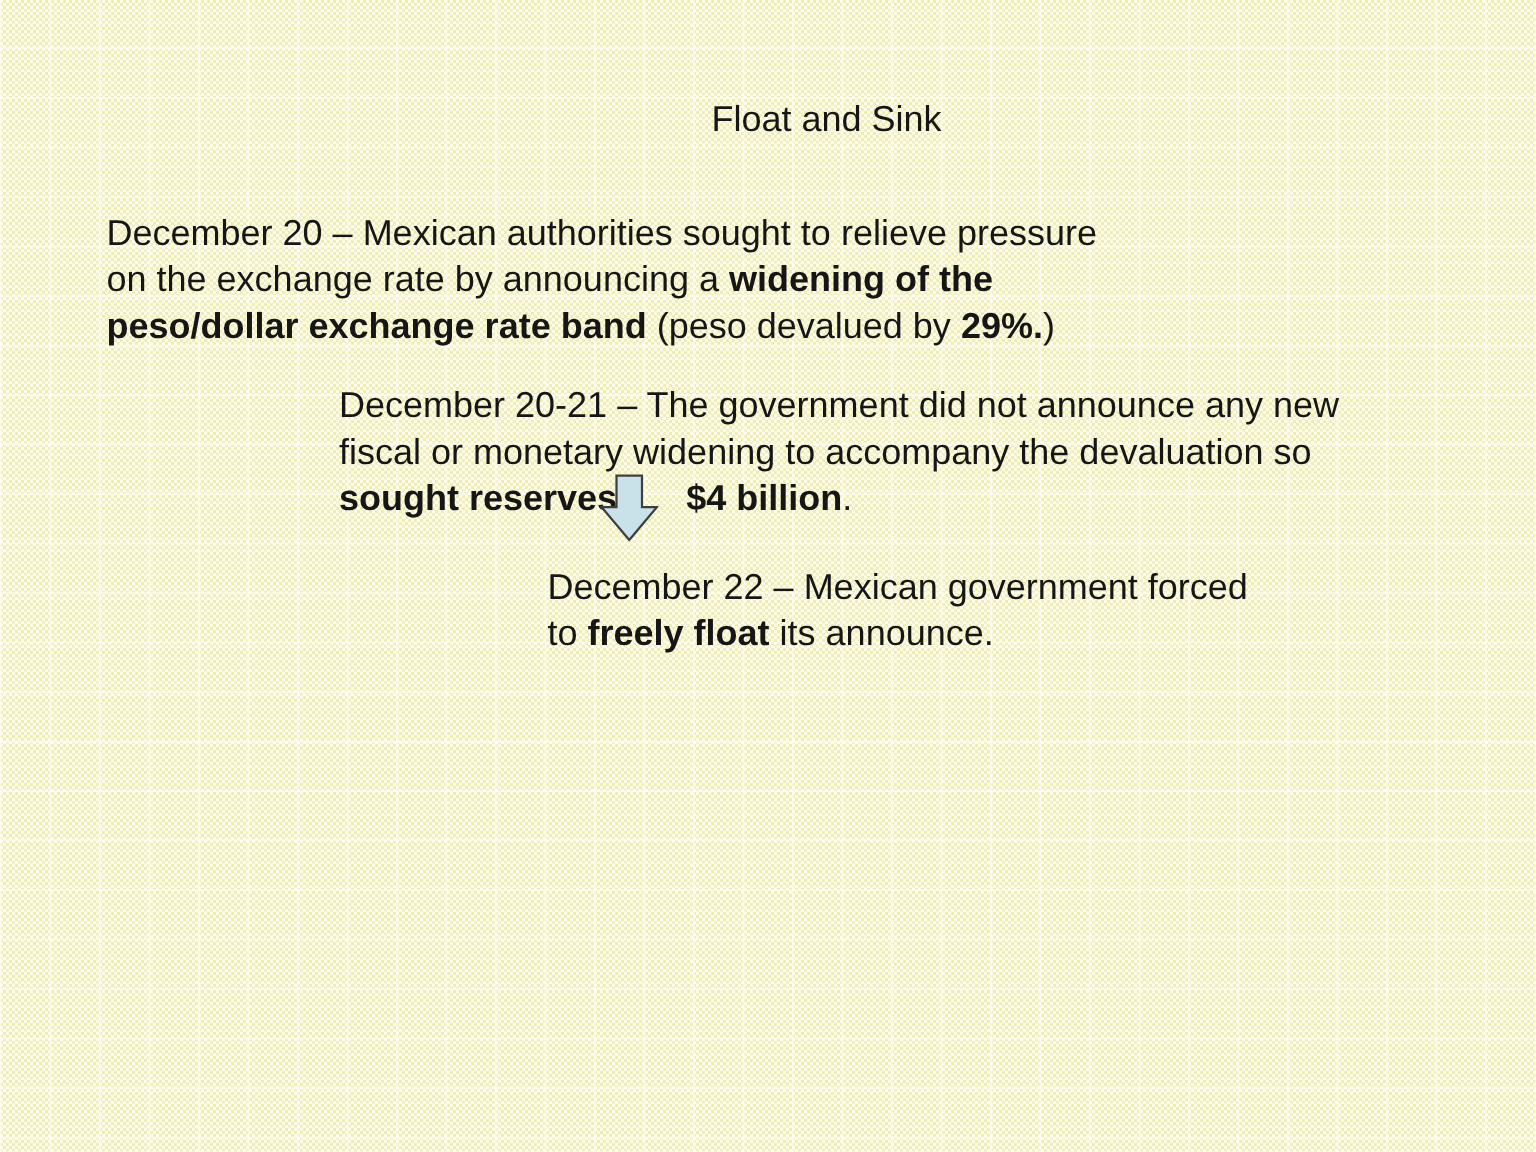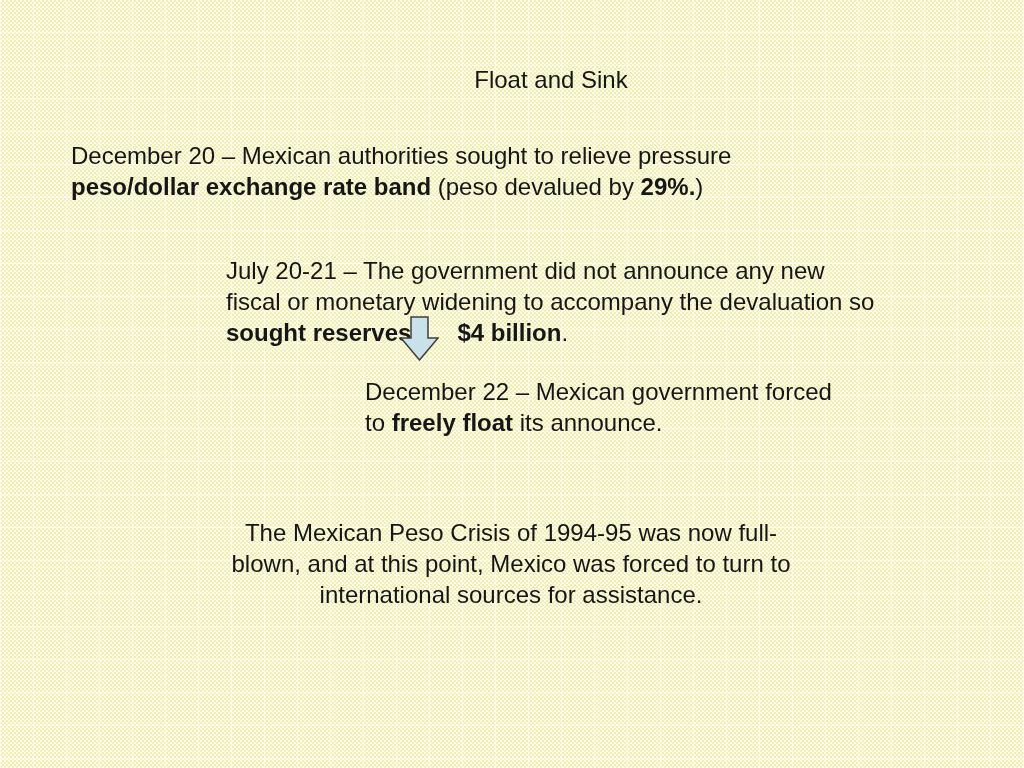--- a/index.html
+++ b/index.html
@@ -35,37 +35,33 @@
 </style>
 </head>
 <body>
 
 <div class="slide">
 
   <h1 class="title">Float and Sink</h1>
 
   <div class="txt p1">
     <div class="line"><span>December 20 – Mexican authorities sought to relieve pressure</span></div>
+    <div class="line"><span>on the exchange rate by announcing a </span><span class="b">widening of the</span></div>
     <div class="line"><span class="b">peso/dollar exchange rate band</span><span> (peso devalued by </span><span class="b">29%.</span><span>)</span></div>
   </div>
 
   <div class="txt p2">
-    <div class="line"><span>July 20-21 – The government did not announce any new</span></div>
+    <div class="line"><span>December 20-21 – The government did not announce any new</span></div>
     <div class="line"><span>fiscal or monetary widening to accompany the devaluation so</span></div>
     <div class="line"><span class="b">sought reserves</span><span class="spacer"></span><span class="b">$4 billion</span><span>.</span></div>
   </div>
 
   <svg class="arrow" viewBox="0 0 39 45" aria-hidden="true">
     <polygon points="11,1 28,1 28,22 38,22 19.5,44 1,22 11,22" fill="#c9e1e8"></polygon>
   </svg>
 
   <div class="txt p3">
     <div class="line"><span>December 22 – Mexican government forced</span></div>
     <div class="line"><span>to </span><span class="b">freely float</span><span> its announce.</span></div>
   </div>
 
-  <div class="txt p4">
-    <div class="line"><span>The Mexican Peso Crisis of 1994-95 was now full-</span></div>
-    <div class="line"><span>blown, and at this point, Mexico was forced to turn to</span></div>
-    <div class="line"><span>international sources for assistance.</span></div>
-  </div>
 
 </div>
 
 </body></html>

